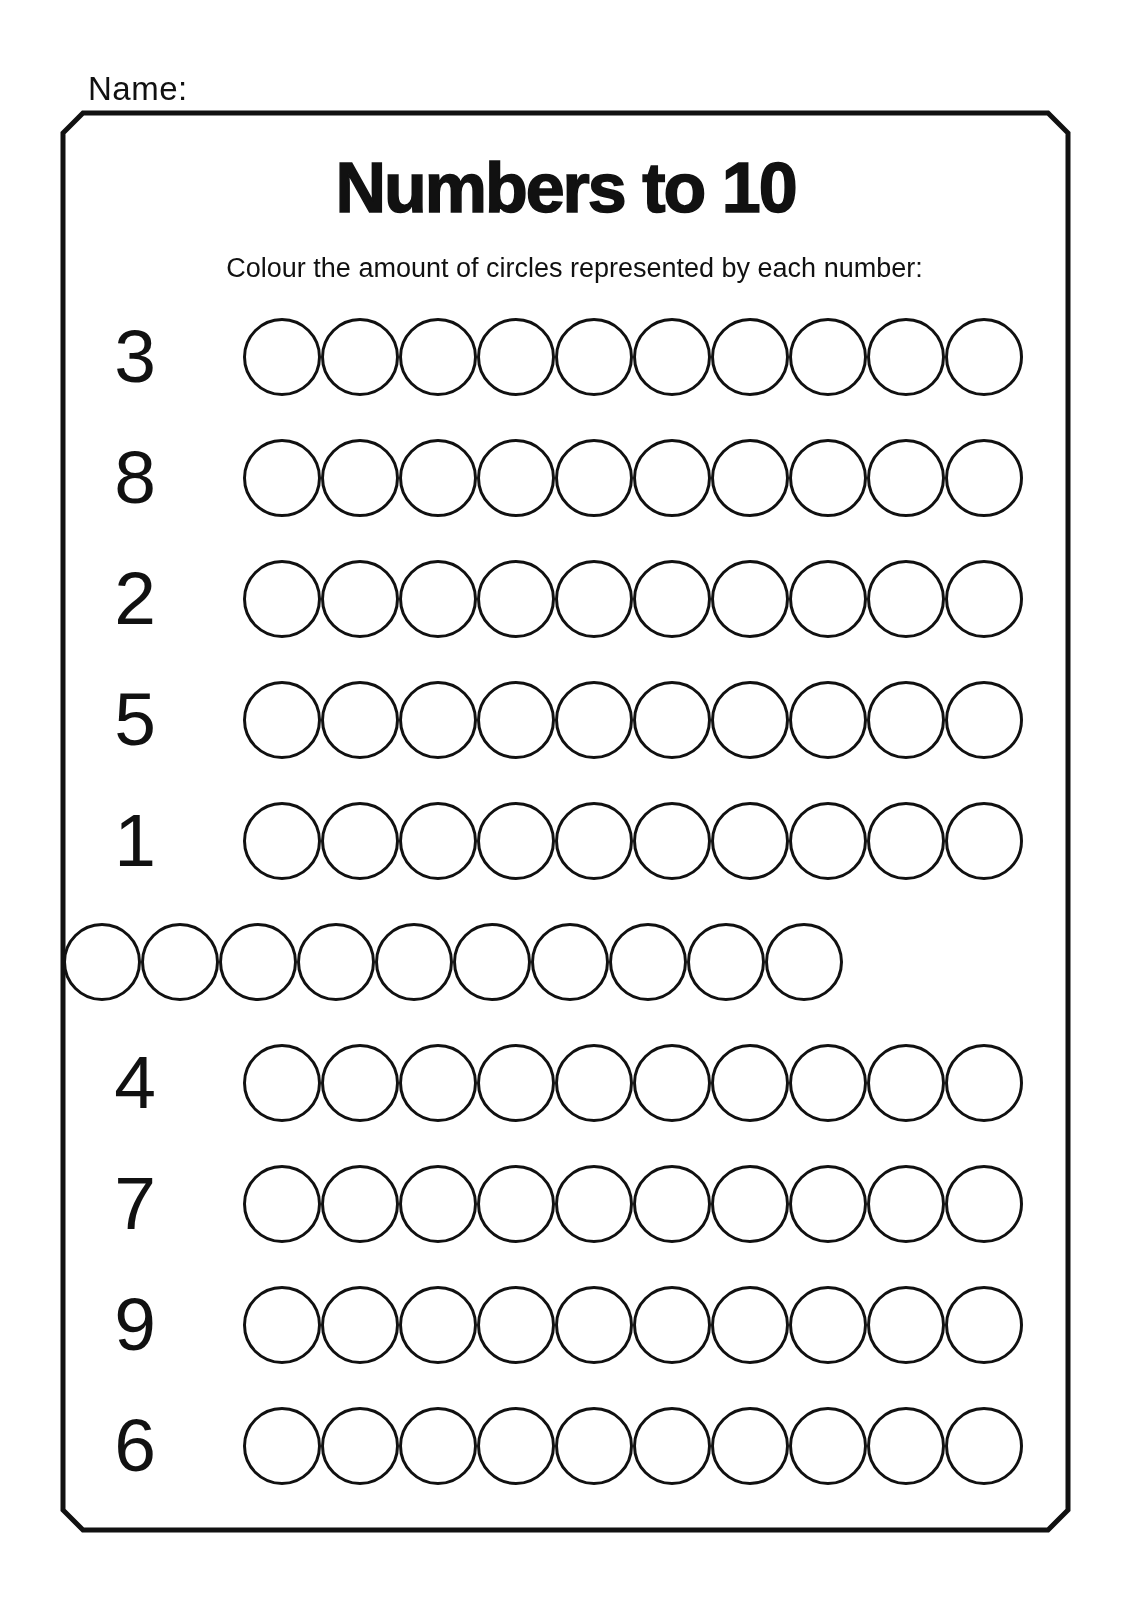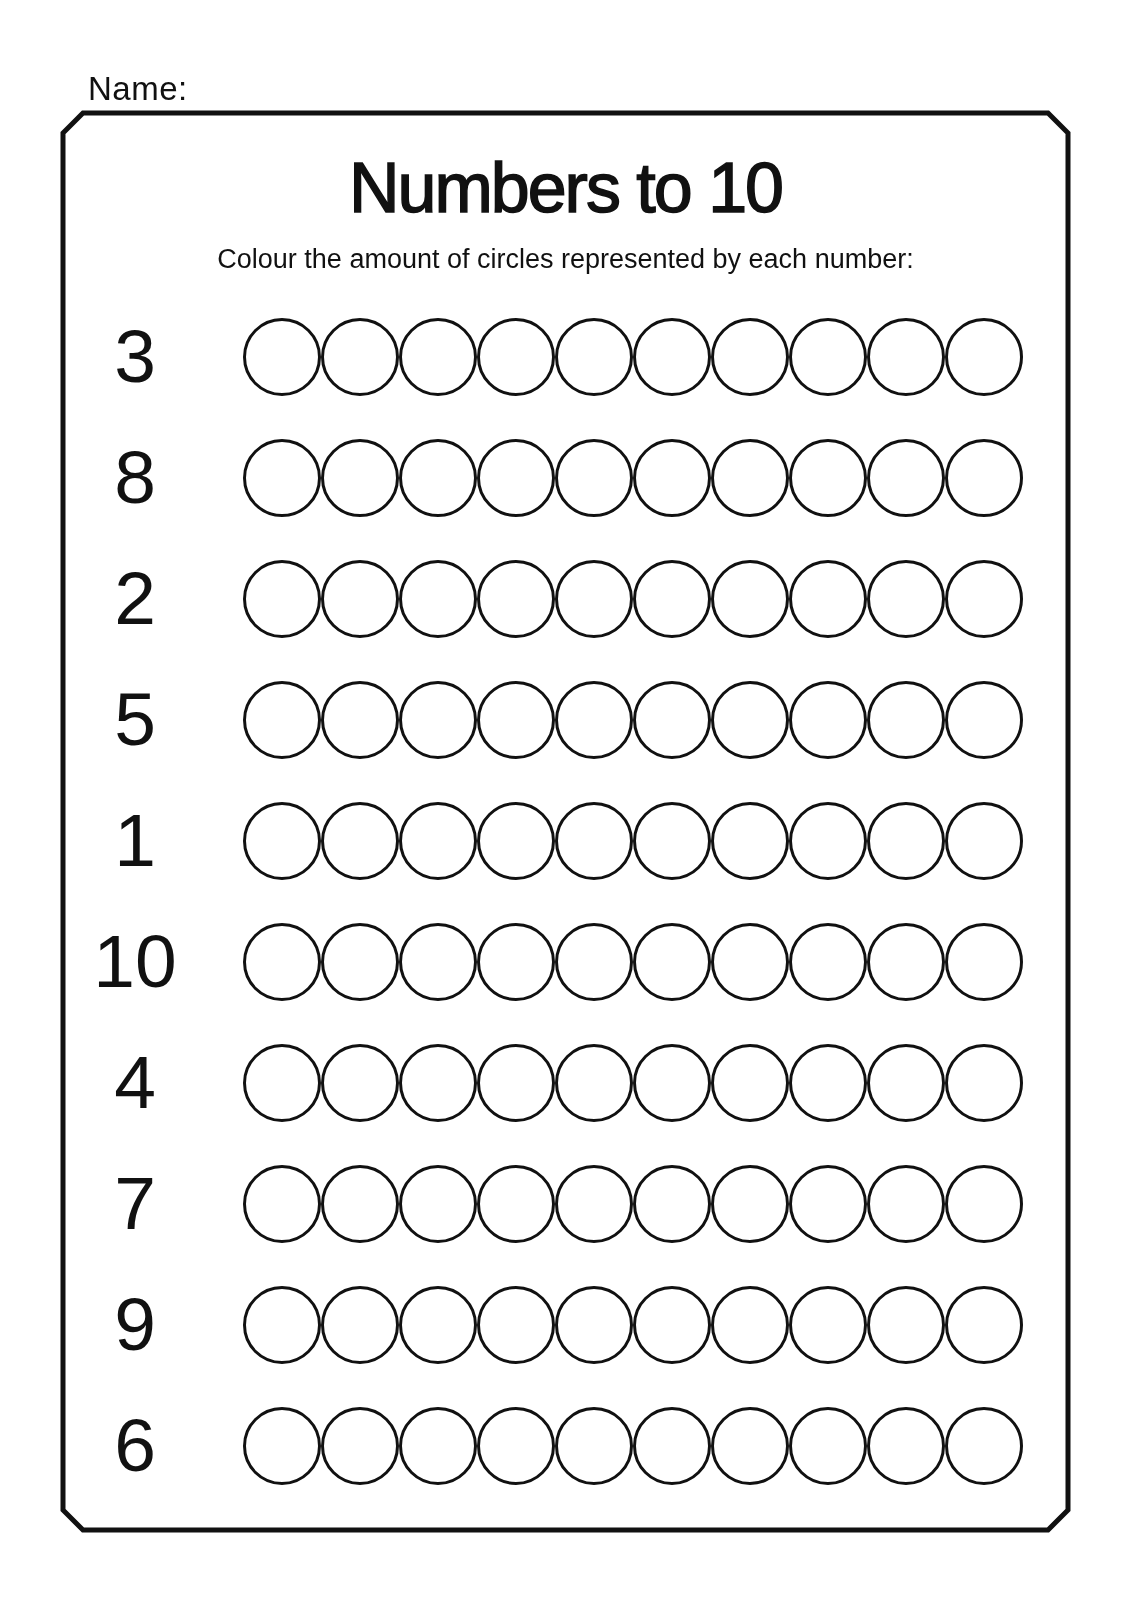--- a/index.html
+++ b/index.html
@@ -25,29 +25,29 @@
   .border-svg{
     position:absolute;left:0;top:0;
     color:var(--ink);
   }
   .title{
     position:absolute;
     left:63px;top:148px;width:1005px;
     margin:0;
     text-align:center;
     font-size:70px;
-    font-weight:normal;
+    font-weight:bold;
     letter-spacing:-2px;
     -webkit-text-stroke:1.5px currentColor;
     color:var(--ink);
   }
   .instruction{
     position:absolute;
     left:63px;top:244px;width:1005px;
-    margin:0;
+    margin:9px;
     text-align:center;
     font-size:27px;
     color:var(--ink);
   }
   .rows{
     position:absolute;
     left:63px;top:296px;width:1005px;
   }
   .row{
     height:121px;
@@ -146,21 +146,20 @@
       <div class="circle"></div>
       <div class="circle"></div>
       <div class="circle"></div>
       <div class="circle"></div>
       <div class="circle"></div>
       <div class="circle"></div>
       <div class="circle"></div>
       <div class="circle"></div>
     </div>
     <div class="row">
-      <div class="row-number">10</div>
       <div class="circle"></div>
       <div class="circle"></div>
       <div class="circle"></div>
       <div class="circle"></div>
       <div class="circle"></div>
       <div class="circle"></div>
       <div class="circle"></div>
       <div class="circle"></div>
       <div class="circle"></div>
       <div class="circle"></div>

